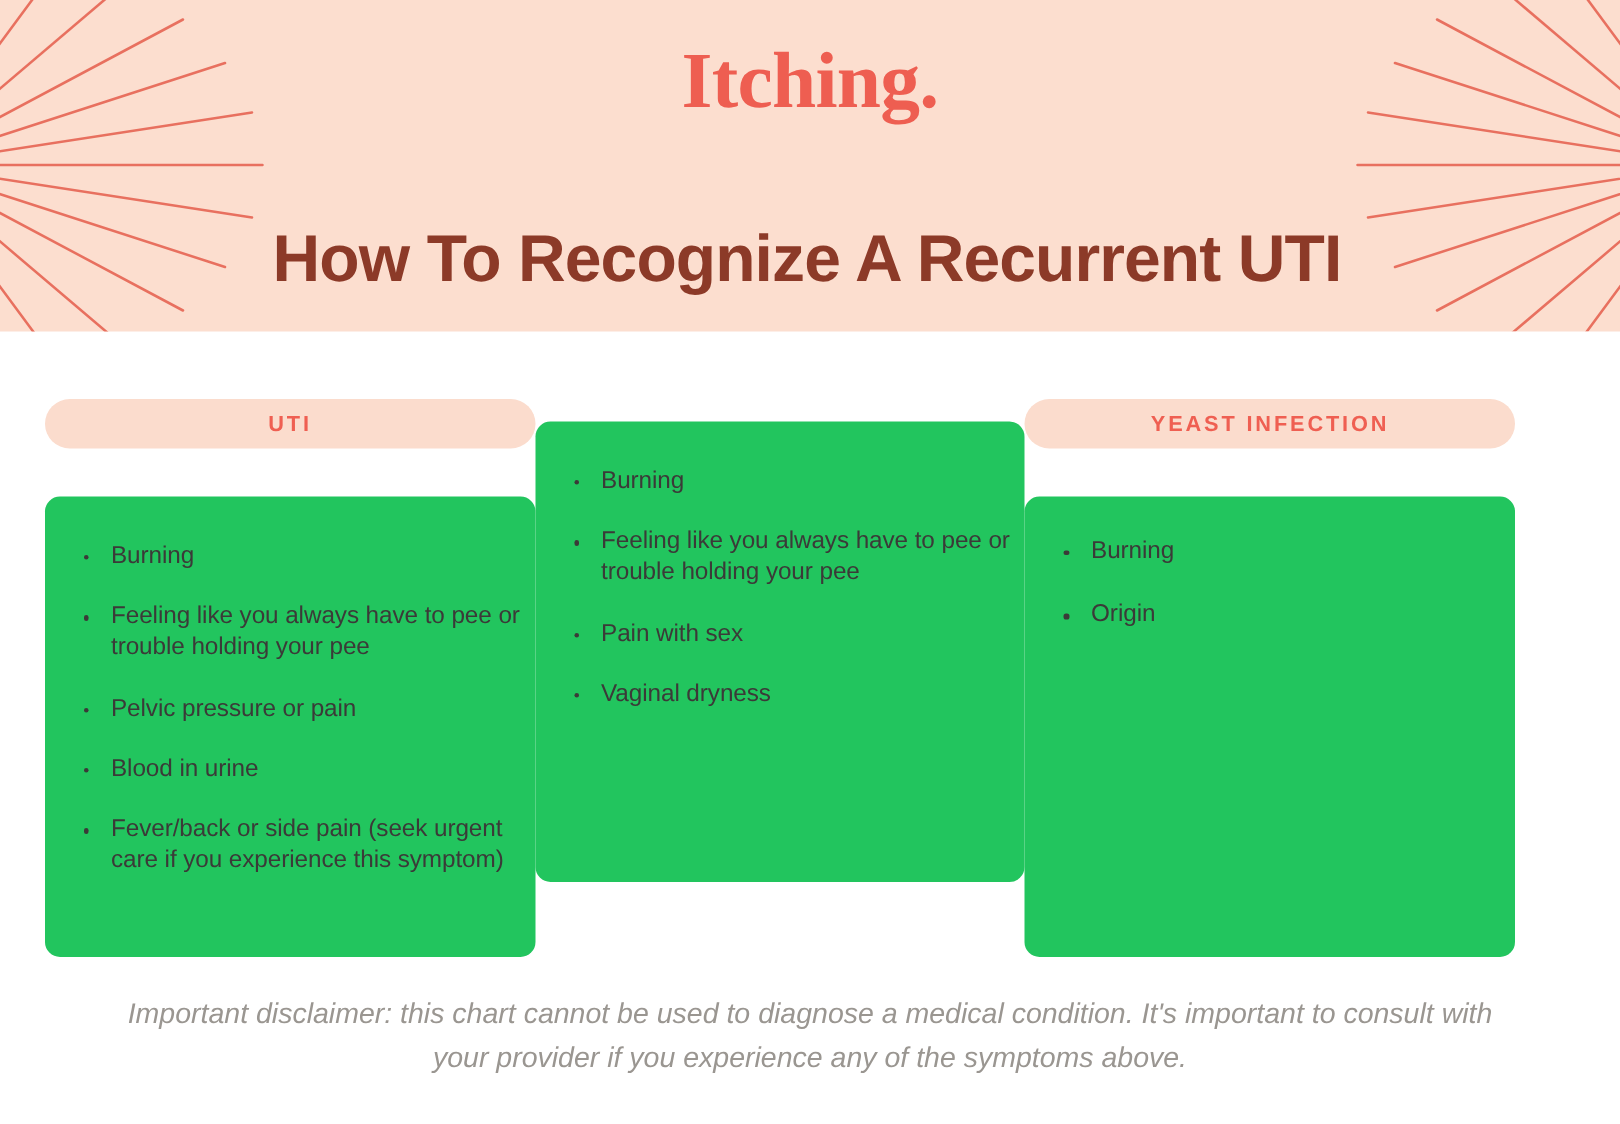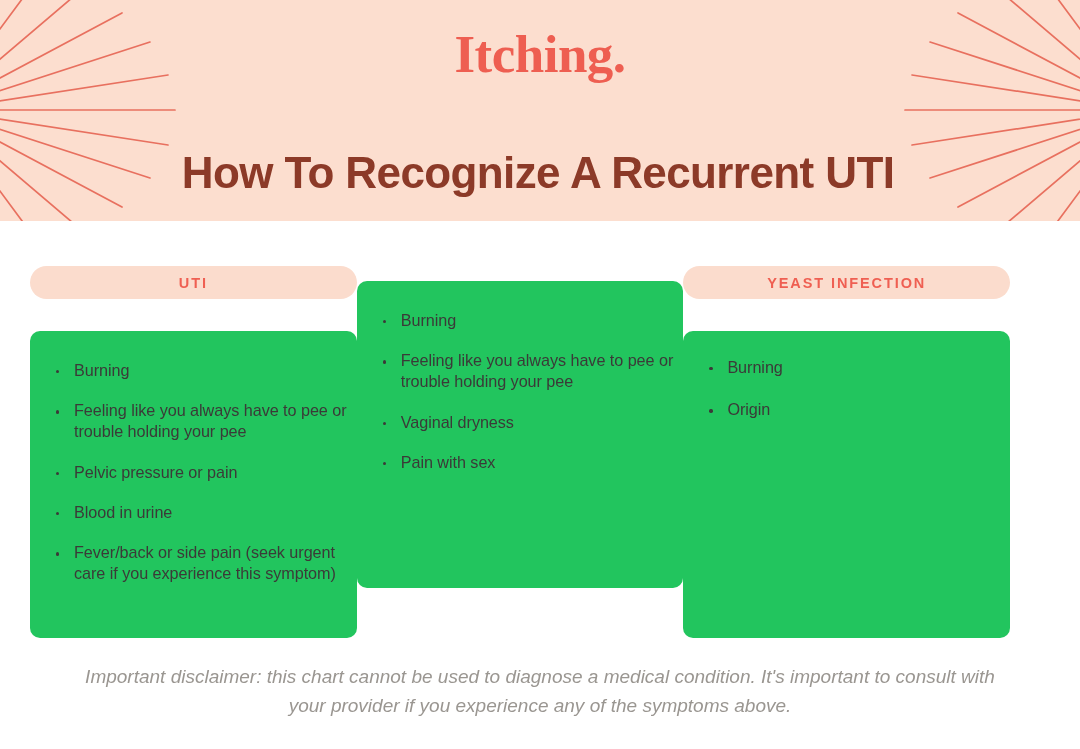--- a/index.html
+++ b/index.html
@@ -240,25 +240,25 @@
         <li class="bullet-item">
           <span class="bullet-dot"></span>
           <span>Burning</span>
         </li>
         <li class="bullet-item">
           <span class="bullet-dot"></span>
           <span>Feeling like you always have to pee or trouble holding your pee</span>
         </li>
         <li class="bullet-item">
           <span class="bullet-dot"></span>
+          <span>Pain with sex</span>
+        </li>
+        <li class="bullet-item">
+          <span class="bullet-dot"></span>
           <span>Vaginal dryness</span>
-        </li>
-        <li class="bullet-item">
-          <span class="bullet-dot"></span>
-          <span>Pain with sex</span>
         </li>
       </ul>
     </div>
   </div>
 
   <div class="column yeast">
     <div class="col-pill">
       <span>YEAST INFECTION</span>
     </div>
     <div class="col-card">

